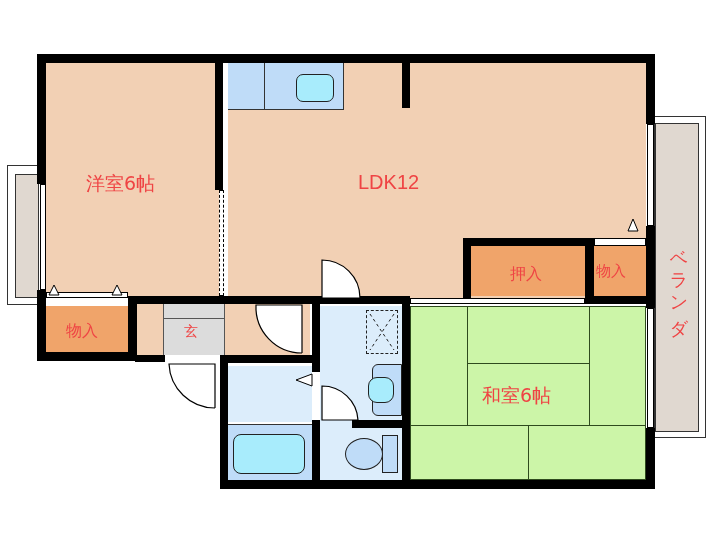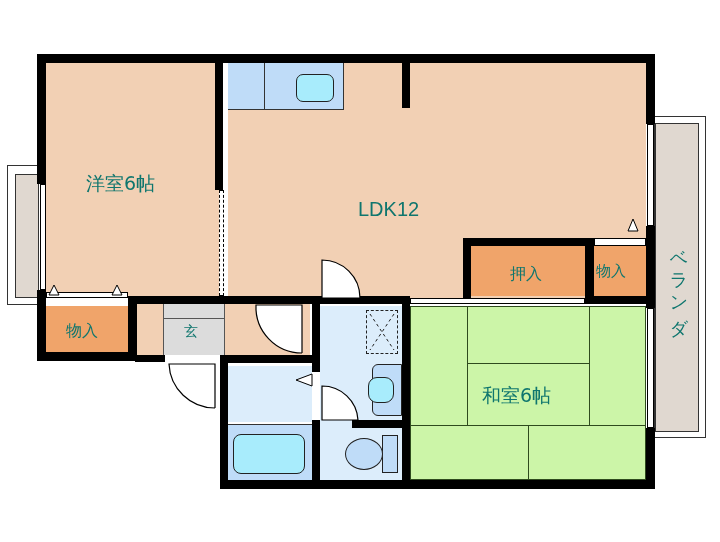--- a/index.html
+++ b/index.html
@@ -1,20 +1,20 @@
 <!DOCTYPE html>
 <html><head>
 <meta charset="utf-8">
 <style>
   html, body { margin:0; padding:0; background:#ffffff; }
   body { width:720px; height:542px; position:relative; overflow:hidden;
          font-family:"DejaVu Sans","Liberation Sans",sans-serif; }
   .abs { position:absolute; box-sizing:border-box; }
   .wall { position:absolute; background:#000; }
-  .lbl { position:absolute; color:#0f766e; white-space:nowrap; }
+  .lbl { position:absolute; color:#ef4444; white-space:nowrap; }
   .big { font-size:19px; }
   .sm  { font-size:16px; }
   .tatami { position:absolute; border:1px solid #2e4a1e; box-sizing:border-box; }
   .win { position:absolute; background:#fff; border:1px solid #000; box-sizing:border-box; }
   svg { position:absolute; overflow:visible; }
 </style>
 </head>
 <body>
 
 <div class="abs" style="left:45px;top:62px;width:175px;height:236px;background:#f2d0b4;"></div>
@@ -114,19 +114,19 @@
     <path d="M4 4 L28 40 M28 4 L4 40" stroke="#222" stroke-width="1" stroke-dasharray="3 3"></path>
   </svg>
 
 <div class="abs" style="left:372px;top:364px;width:30px;height:52px;background:#bfdcf8;border:1px solid #222;border-radius:6px 0 0 6px;"></div>
 <div class="abs" style="left:368px;top:377px;width:26px;height:26px;background:#a8ecfc;border:1.5px solid #222;border-radius:9px;"></div>
 
 <div class="abs" style="left:382px;top:435px;width:16px;height:38px;background:#bfdcf8;border:1px solid #222;"></div>
 <div class="abs" style="left:345px;top:438px;width:38px;height:32px;background:#bfdcf8;border:1.2px solid #222;border-radius:50%;"></div>
 
 <div class="lbl big" style="left:86px;top:171px;">洋室6帖</div>
-<div class="lbl big" style="left:358px;top:171px;font-family:'Liberation Sans',sans-serif;font-size:20px;margin-top:27px;">LDK12</div>
+<div class="lbl big" style="left:358px;top:171px;font-family:'Liberation Sans',sans-serif;font-size:20px;">LDK12</div>
 <div class="lbl big" style="left:482px;top:383px;">和室6帖</div>
 <div class="lbl sm" style="left:66px;top:321px;">物入</div>
 <div class="lbl sm" style="left:510px;top:264px;">押入</div>
 <div class="lbl sm" style="left:596px;top:262px;font-size:15px;">物入</div>
 <div class="lbl sm" style="left:184px;top:323px;font-size:14px;">玄</div>
 <div class="lbl sm" style="left:667px;top:238px;writing-mode:vertical-rl;font-size:18px;letter-spacing:2px;">ベランダ</div>
 
 </body></html>

